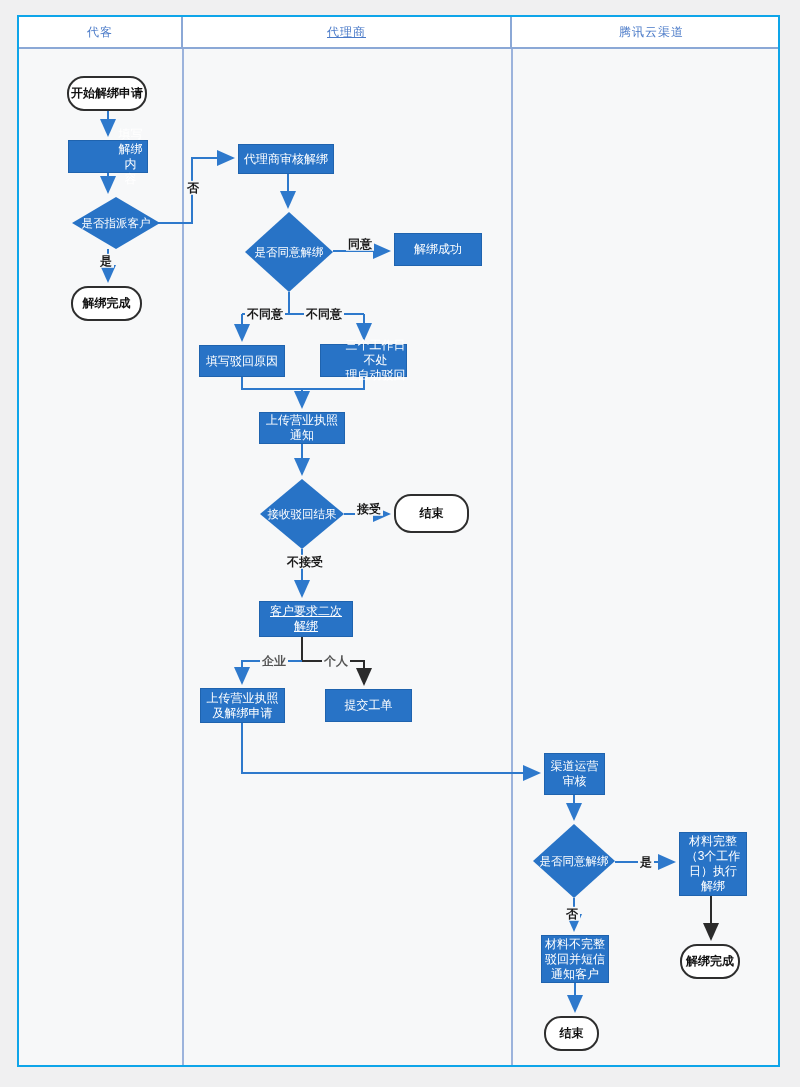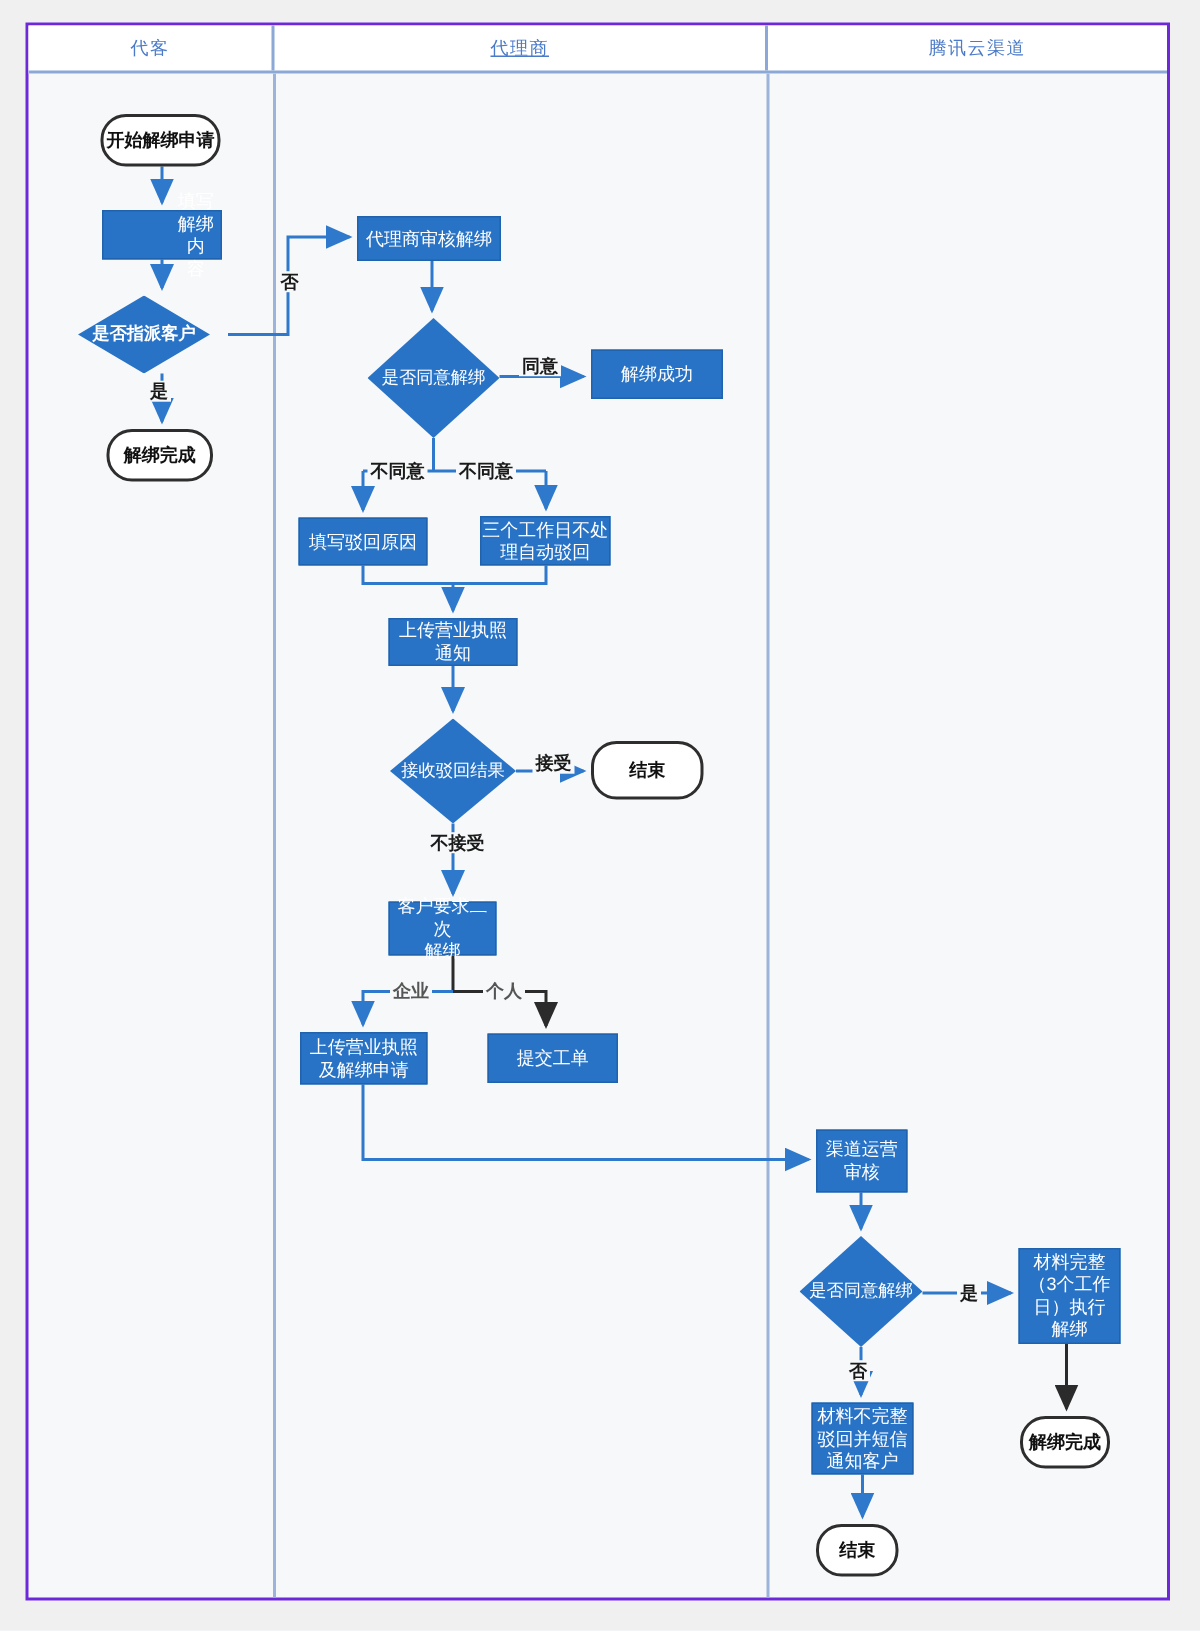--- a/index.html
+++ b/index.html
@@ -4,21 +4,21 @@
 <style>
   * { margin:0; padding:0; box-sizing:border-box; }
   html,body { width:800px; height:1087px; }
   body {
     background:#f0f0f1;
     font-family:"Liberation Sans","DejaVu Sans",sans-serif;
     position:relative; overflow:hidden;
   }
   .diagram {
     position:absolute; left:17px; top:15px; width:763px; height:1052px;
-    border:2px solid #6d28d9; background:#f7f8f9;
+    border:2px solid #0ea5e9; background:#f7f8f9;
   }
   .lane-header {
     position:absolute; left:0; top:0; right:0; height:32px;
     display:flex; background:#ffffff; border-bottom:2px solid #8ba8d6; z-index:4;
   }
   .lane-header .cell {
     display:flex; align-items:center; justify-content:center;
     font-size:12px; color:#4a7ac8; letter-spacing:1px;
   }
   .cell.c1 { width:164px; border-right:2px solid #8ba8d6; }
@@ -104,34 +104,34 @@
       <path d="M692,877 V922" marker-end="url(#ak)"></path>
     </g>
     <g stroke="#2e79cc" stroke-width="2" fill="none">
       <path d="M283,644 H223 V666" marker-end="url(#ab)"></path>
     </g>
   </svg>
 
   <div class="node terminator" style="left:48px;top:59px;width:80px;height:35px;">开始解绑申请</div>
   <div class="node process" style="left:49px;top:123px;width:80px;height:33px;padding-left:45px;">填写解绑内
 容</div>
-  <div class="node decision" style="left:33px;top:180px;width:88px;height:52px;font-weight:bold;">是否指派客户</div>
+  <div class="node decision" style="left:53px;top:180px;width:88px;height:52px;">是否指派客户</div>
   <div class="node terminator" style="left:52px;top:269px;width:71px;height:35px;">解绑完成</div>
 
   <div class="node process" style="left:219px;top:127px;width:96px;height:30px;">代理商审核解绑</div>
   <div class="node decision" style="left:226px;top:195px;width:88px;height:80px;">是否同意解绑</div>
   <div class="node process" style="left:375px;top:216px;width:88px;height:33px;">解绑成功</div>
   <div class="node process" style="left:180px;top:328px;width:86px;height:32px;">填写驳回原因</div>
-  <div class="node process" style="left:301px;top:327px;width:87px;height:33px;">三个工作日不处
+  <div class="node process" style="left:301px;top:327px;width:87px;height:33px;padding-left:24px;">三个工作日不处
 理自动驳回</div>
   <div class="node process" style="left:240px;top:395px;width:86px;height:32px;">上传营业执照
 通知</div>
   <div class="node decision" style="left:241px;top:462px;width:84px;height:70px;">接收驳回结果</div>
   <div class="node terminator" style="left:375px;top:477px;width:75px;height:39px;">结束</div>
-  <div class="node process" style="left:240px;top:584px;width:72px;height:36px;">客户要求二次
+  <div class="node process" style="left:240px;top:584px;width:94px;height:36px;text-decoration:underline;">客户要求二次
 解绑</div>
   <div class="node process" style="left:181px;top:671px;width:85px;height:35px;">上传营业执照
 及解绑申请</div>
   <div class="node process" style="left:306px;top:672px;width:87px;height:33px;">提交工单</div>
 
   <div class="node process" style="left:525px;top:736px;width:61px;height:42px;">渠道运营
 审核</div>
   <div class="node decision" style="left:514px;top:807px;width:82px;height:74px;">是否同意解绑</div>
   <div class="node process" style="left:660px;top:815px;width:68px;height:64px;">材料完整
 （3个工作

